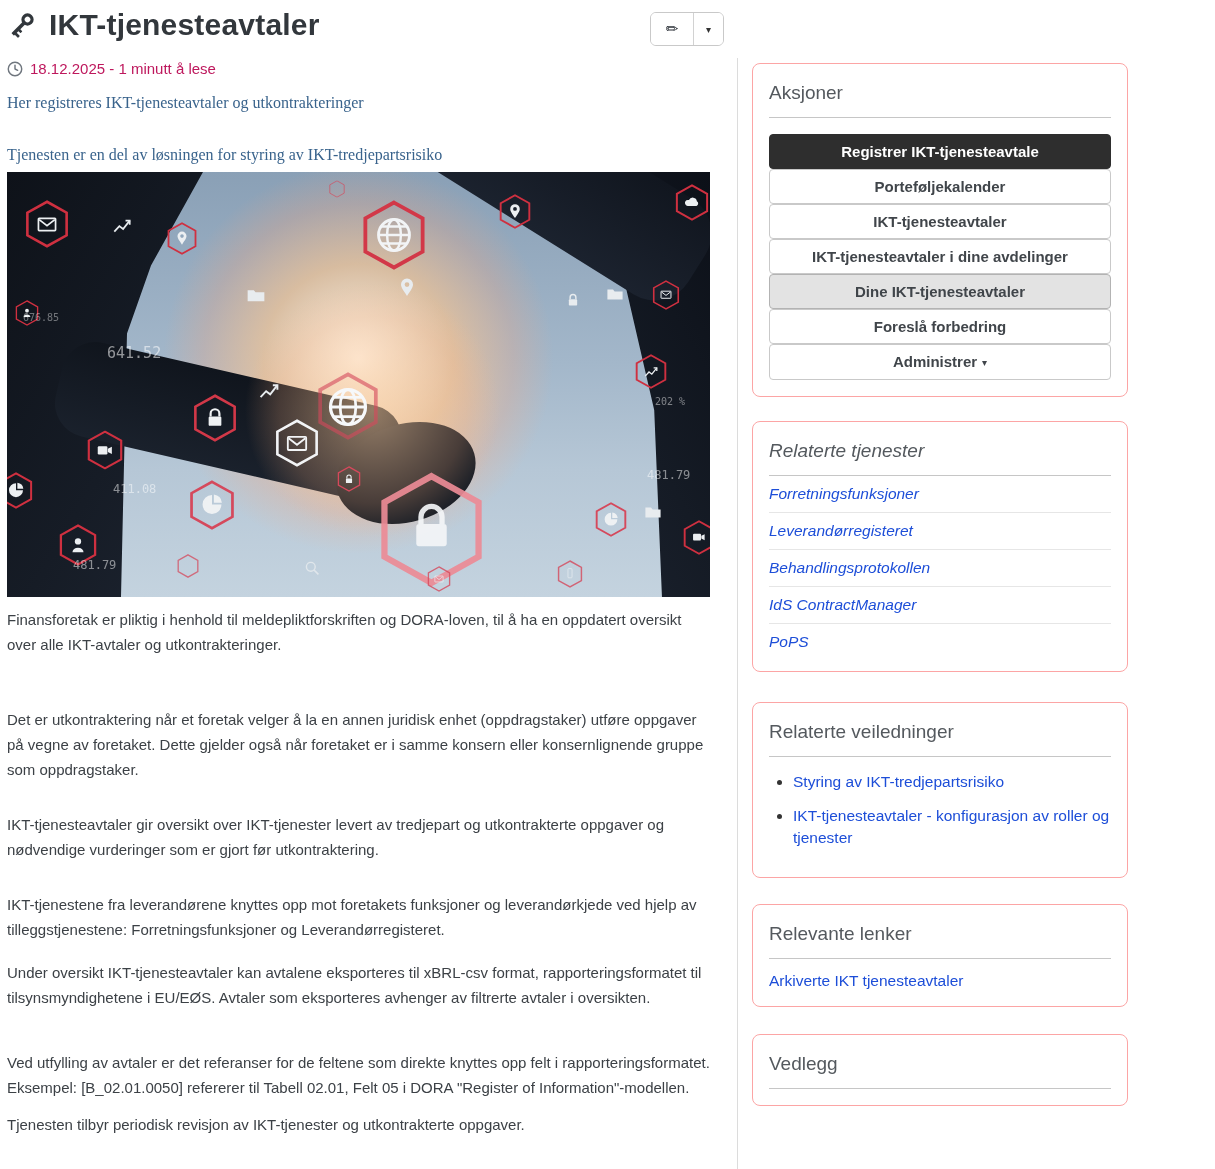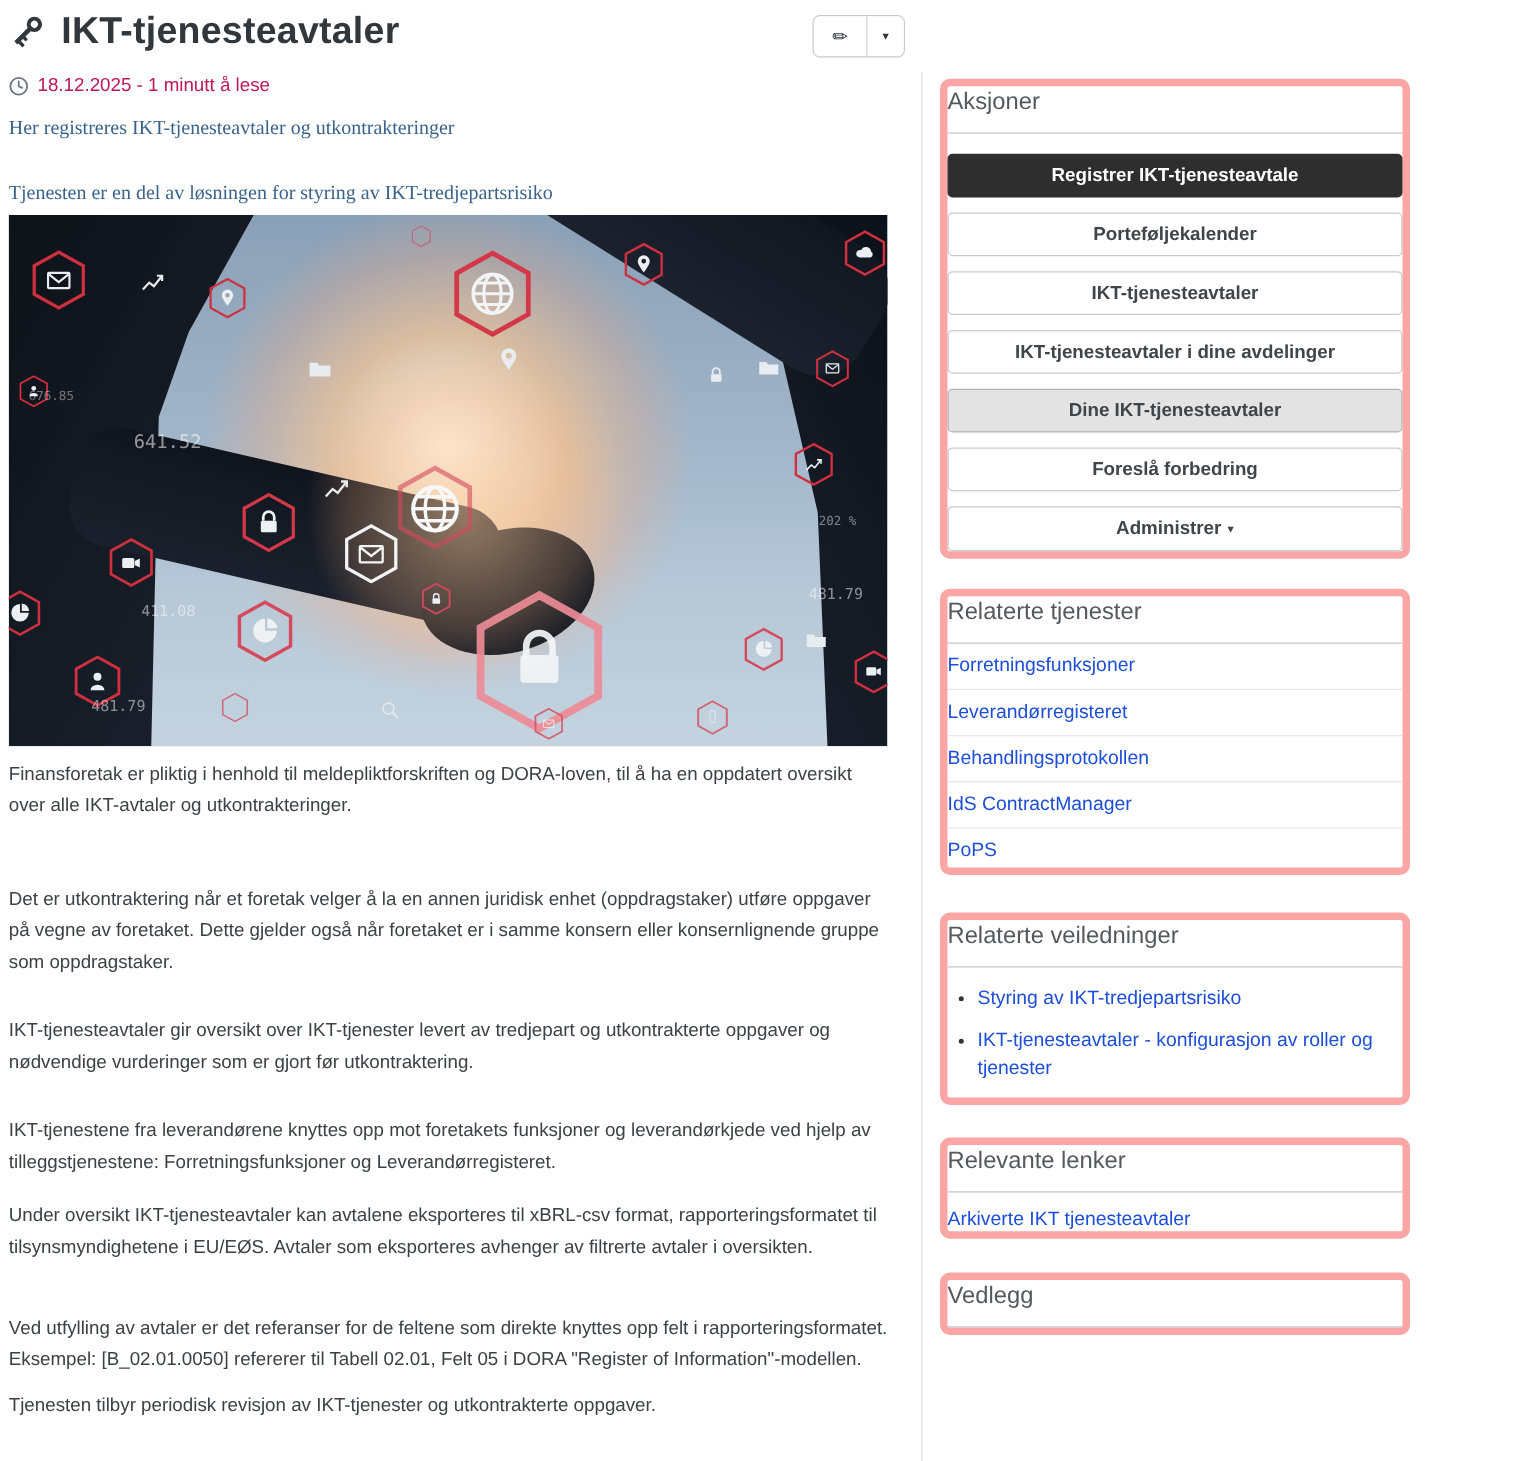--- a/index.html
+++ b/index.html
@@ -50,28 +50,28 @@
   .hero-glow{position:absolute;inset:0;pointer-events:none;
     background:radial-gradient(circle 170px at 52% 56%, rgba(255,208,160,.55), rgba(255,180,130,.22) 55%, rgba(255,180,130,0) 75%);}
   .deco{position:absolute;display:block;}
   .hex-num{position:absolute;color:#fff;font-family:"DejaVu Sans Mono",monospace;}
   
   .para{font-size:15px;line-height:25px;margin:0;}
   
   .vdivider{position:absolute;left:737px;top:58px;width:1px;height:1111px;background:#dcdcdc;}
   
   .sidebar{position:absolute;left:752px;top:63px;width:376px;}
-  .card{background:#fff;border:6px solid #fca5a5;border-radius:8px;box-sizing:border-box;}
+  .card{background:#fff;border:1px solid #fca5a5;border-radius:8px;padding:16px;box-sizing:border-box;}
   .card h2{margin:2px 0 0;font-size:19px;font-weight:normal;color:#54595e;
     padding-bottom:13px;border-bottom:1px solid #c6c6c6;}
   .card.aksjoner{margin-bottom:24px;}
-  .card.tjenester{margin-bottom:30px;}
+  .card.tjenester{margin-bottom:30px;font-style:italic;}
   .card.veiledninger{margin-bottom:26px;}
   .card.lenker{margin-bottom:27px;}
-  .btn-stack{display:flex;flex-direction:column;gap:12px;margin-top:16px;}
+  .btn-stack{display:flex;flex-direction:column;margin-top:16px;}
   .btn{display:block;width:100%;box-sizing:border-box;padding:7px 10px;text-align:center;
     font-family:inherit;font-size:15px;font-weight:600;color:#40454a;background:#fff;
     border:1px solid #c9c9c9;border-radius:4px;cursor:pointer;line-height:19px;}
   .btn.dark{background:#2e2e2e;border-color:#2e2e2e;color:#fff;}
   .btn.active{background:#e3e3e3;border-color:#b3b3b3;}
   .btn .caret-ch{font-size:10px;margin-left:5px;vertical-align:1px;}
   .linklist{list-style:none;margin:0;padding:0;}
   .linklist li{padding:9px 0;border-bottom:1px solid #e6e6e6;}
   .linklist li:last-child{border-bottom:none;padding-bottom:4px;}
   .red-link{color:#1d4ed8;font-size:15.5px;text-decoration:none;cursor:pointer;}
@@ -285,21 +285,21 @@
     <svg class="deco" style="left:645px;top:108px;width:28px;height:30px" viewBox="0 0 100 110">
       <use href="#sym-hex" style="color:#cf3040"></use>
         <use href="#sym-mail" x="24" y="28" width="52" height="52" style="color:#eceff2"></use>
       </svg>
 
     <span class="hex-num" style="left:100px;top:172px;font-size:15px;opacity:.55">641.52</span>
     <span class="hex-num" style="left:106px;top:310px;font-size:12px;opacity:.5">411.08</span>
     <span class="hex-num" style="left:66px;top:386px;font-size:12px;opacity:.5">481.79</span>
     <span class="hex-num" style="left:640px;top:296px;font-size:12px;opacity:.5">481.79</span>
     <span class="hex-num" style="left:16px;top:140px;font-size:10px;opacity:.4">676.85</span>
-    <span class="hex-num" style="left:648px;top:240px;font-size:10px;opacity:.45">202 %</span>
+    <span class="hex-num" style="left:648px;top:224px;font-size:10px;opacity:.45">202 %</span>
   </div>
 
   <p class="para" style="margin-top:10px">Finansforetak er pliktig i henhold til meldepliktforskriften og DORA-loven, til å ha en oppdatert oversikt over alle IKT-avtaler og utkontrakteringer.</p>
   <p class="para" style="margin-top:50px">Det er utkontraktering når et foretak velger å la en annen juridisk enhet (oppdragstaker) utføre oppgaver på vegne av foretaket. Dette gjelder også når foretaket er i samme konsern eller konsernlignende gruppe som oppdragstaker.</p>
   <p class="para" style="margin-top:30px">IKT-tjenesteavtaler gir oversikt over IKT-tjenester levert av tredjepart og utkontrakterte oppgaver og nødvendige vurderinger som er gjort før utkontraktering.</p>
   <p class="para" style="margin-top:30px">IKT-tjenestene fra leverandørene knyttes opp mot foretakets funksjoner og leverandørkjede ved hjelp av tilleggstjenestene: Forretningsfunksjoner og Leverandørregisteret.</p>
   <p class="para" style="margin-top:18px">Under oversikt IKT-tjenesteavtaler kan avtalene eksporteres til xBRL-csv format, rapporteringsformatet til tilsynsmyndighetene i EU/EØS. Avtaler som eksporteres avhenger av filtrerte avtaler i oversikten.</p>
   <p class="para" style="margin-top:40px">Ved utfylling av avtaler er det referanser for de feltene som direkte knyttes opp felt i rapporteringsformatet. Eksempel: [B_02.01.0050] refererer til Tabell 02.01, Felt 05 i DORA "Register of Information"-modellen.</p>
   <p class="para" style="margin-top:12px">Tjenesten tilbyr periodisk revisjon av IKT-tjenester og utkontrakterte oppgaver.</p>
 </div>

